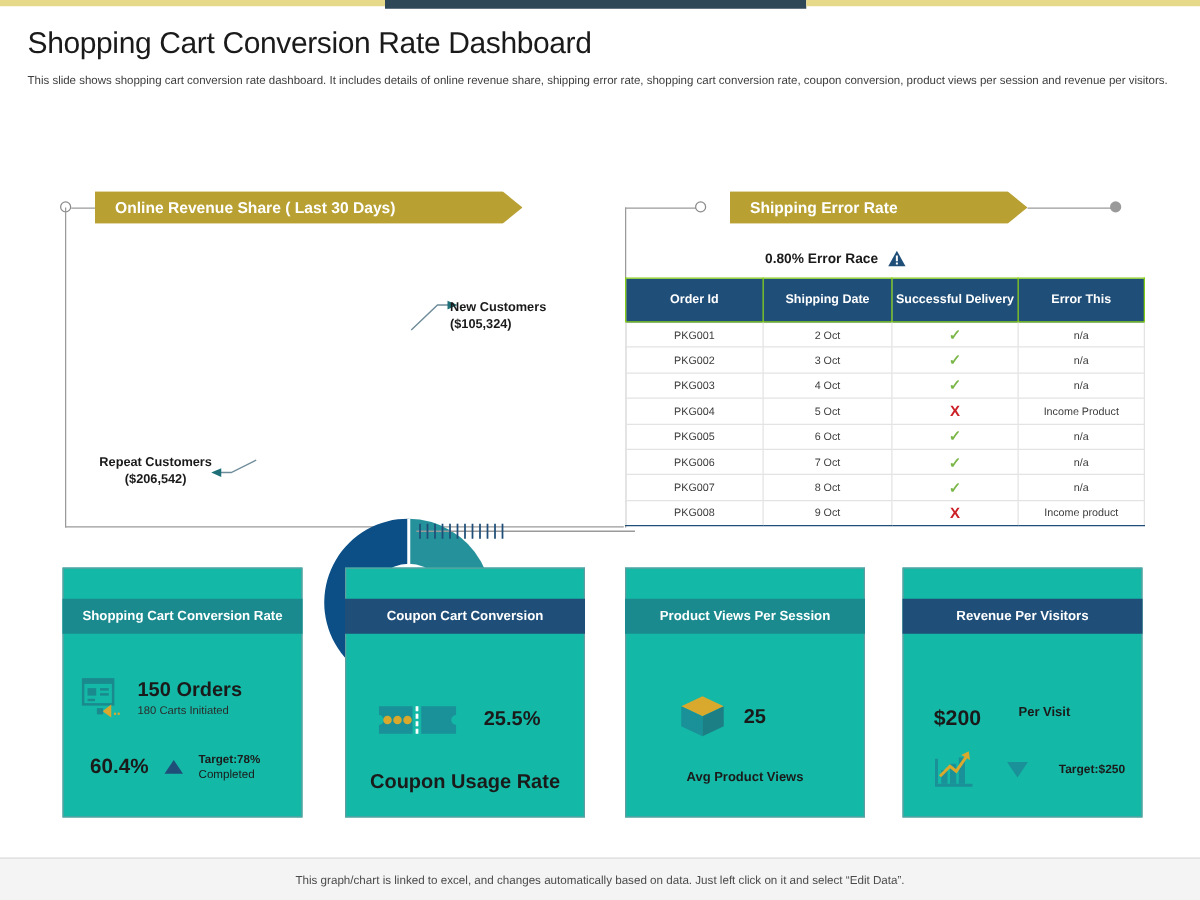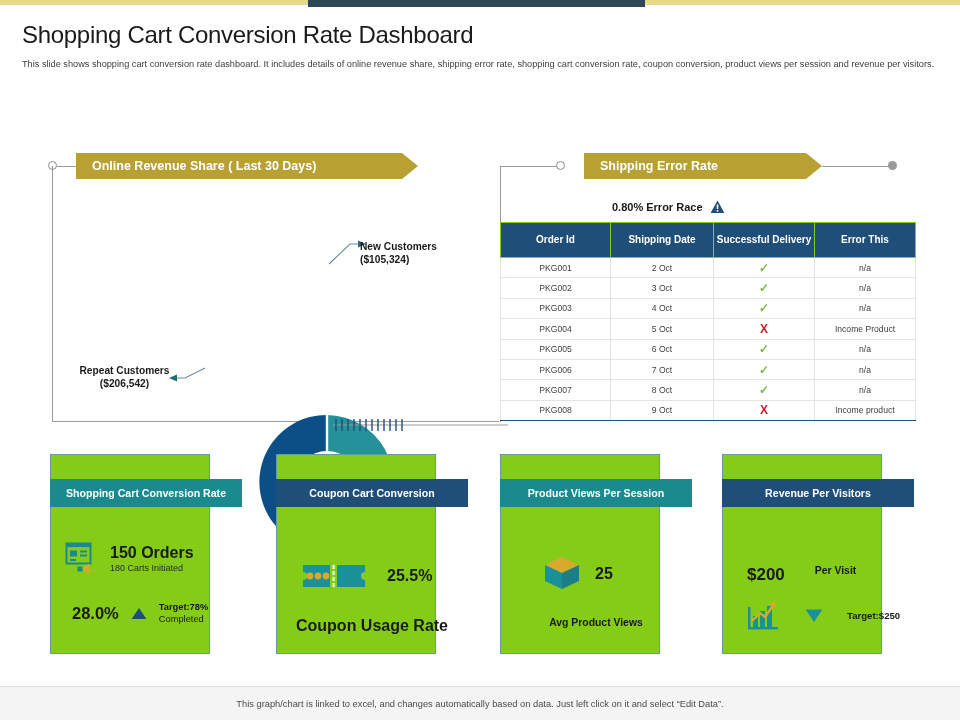--- a/index.html
+++ b/index.html
@@ -98,22 +98,22 @@
     height:20.4px; font-size:8.6px; color:#3d3d3d; text-align:center;
     border-bottom:1px solid #e3e3e3; border-left:1px solid #e3e3e3;
     border-right:1px solid #e3e3e3;
   }
   #shipping-table tbody tr:last-child td { border-bottom:1.3px solid #1f4e79; }
   .tick { color:#7ab648; font-size:12px; font-weight:bold; }
   .cross { color:#cc2027; font-size:12px; font-weight:bold; }
 
   
   .kpi-card {
-    position:absolute; top:454px; width:160px; height:200px;
-    background:#84cc16; border:1.3px solid #5f9ea0;
+    position:absolute; top:454px; width:192px; height:200px;
+    background:#14b8a6; border:1.3px solid #5f9ea0;
   }
   .kpi-head {
     position:absolute; left:-1px; top:24px; width:192px; height:28px;
     display:flex; align-items:center; justify-content:center;
     color:#ffffff; font-size:10.6px; font-weight:bold; text-align:center;
   }
   .kpi-head.teal { background:#1a8a8f; }
   .kpi-head.navy { background:#1f4e79; }
   .kpi-body { position:absolute; left:0; top:52px; width:190px; height:146px; }
 
@@ -342,21 +342,21 @@
         <rect x="12.5" y="25.5" width="5" height="5" fill="#1a8a8f"></rect>
         <circle cx="27" cy="30" r="1" fill="#d9a92e"></circle>
         <circle cx="30" cy="30" r="1" fill="#d9a92e"></circle>
       </svg>
       <div>
         <div id="conv-orders">150 Orders</div>
         <div id="conv-carts">180 Carts Initiated</div>
       </div>
     </div>
     <div id="conv-bottom">
-      <span id="conv-pct">28.0%</span>
+      <span id="conv-pct">60.4%</span>
       <svg width="16" height="13" viewBox="0 0 16 13">
         <polygon points="8,1 15.4,12 0.6,12" fill="#1f4e79"></polygon>
       </svg>
       <div id="conv-target">
         <div>Target:78%</div>
         <div class="sub">Completed</div>
       </div>
     </div>
   </div>
 </div>

